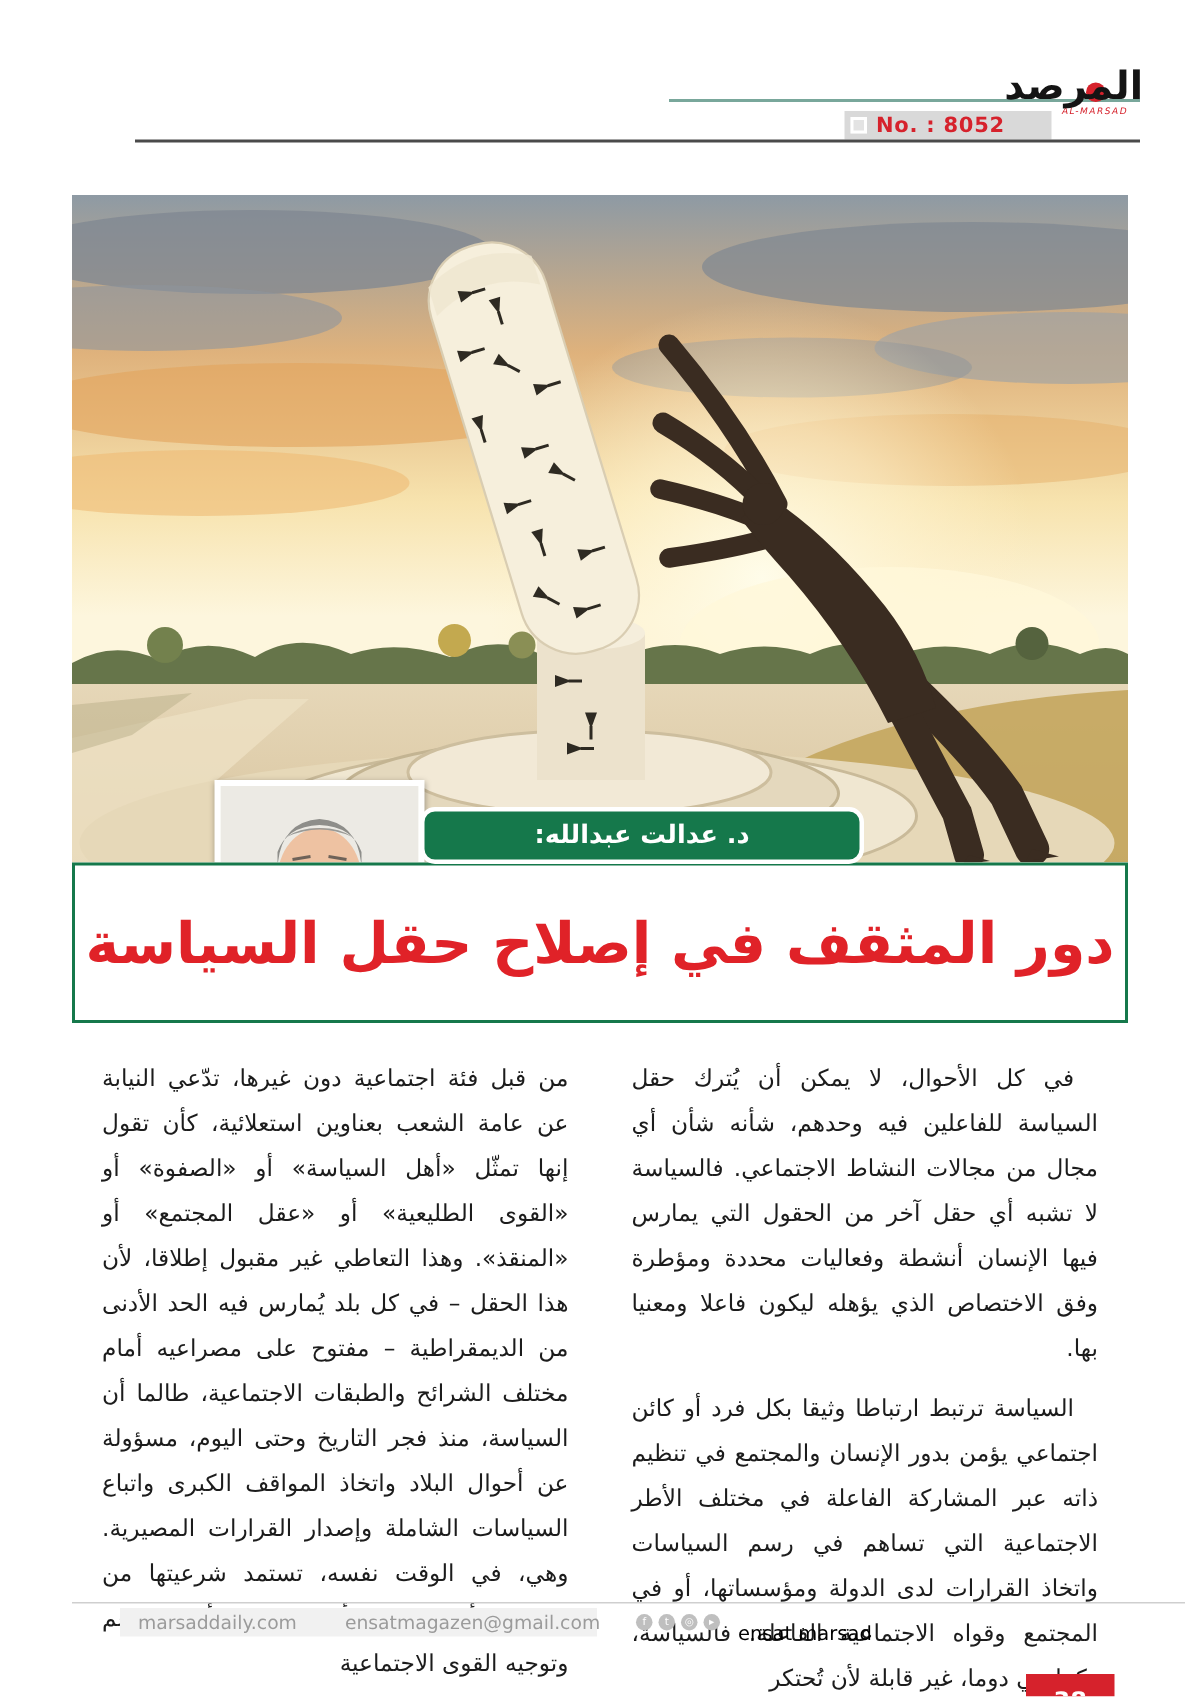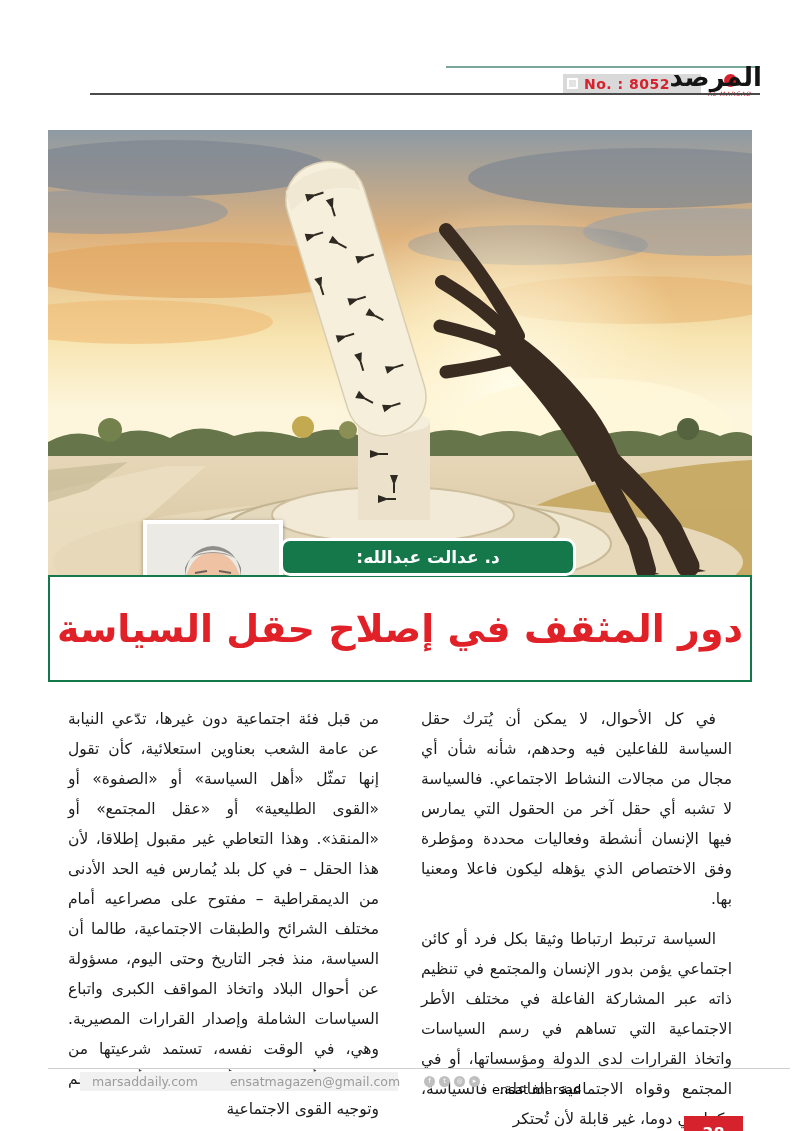--- a/index.html
+++ b/index.html
@@ -7,21 +7,21 @@
         font-family:"DejaVu Sans",sans-serif;overflow:hidden;}
 
   
   .teal-line{position:absolute;left:446px;top:66px;width:314px;height:2px;background:#79a79b;}
   .bar{position:absolute;top:74px;height:19px;background:#d9d9d9;display:flex;align-items:center;gap:6px;padding:0 4px;box-sizing:border-box;}
   .date-bar{left:90px;width:224px;}
   .issue-bar{left:563px;width:138px;}
   .sq{width:7px;height:7px;border:2px solid #ffffff;background:#e3e3e3;flex:0 0 auto;}
   .date-text{font-size:11px;font-weight:bold;color:#222;direction:rtl;white-space:nowrap;}
   .issue-text{font-size:14px;font-weight:bold;color:#d6222c;direction:ltr;white-space:nowrap;letter-spacing:.5px;}
-  .logo{position:absolute;left:698px;top:62px;width:64px;height:44px;}
+  .logo{position:absolute;left:698px;top:43px;width:64px;height:44px;}
   .logo-ar{position:relative;z-index:2;font-size:26px;font-weight:bold;color:#141414;line-height:30px;display:block;text-align:center;}
   .logo-dot{position:absolute;z-index:1;left:26px;top:12px;width:13px;height:13px;border-radius:50%;background:#d6222c;}
   .logo-en{display:block;text-align:center;font-size:6px;font-style:italic;color:#d6222c;letter-spacing:1px;margin-top:-2px;}
   .header-rule{position:absolute;left:90px;top:93px;width:670px;height:2px;background:#4a4a4a;}
 
   
   .photo{position:absolute;left:48px;top:130px;width:704px;height:445px;overflow:hidden;background:#e9d9b5;}
   .portrait{position:absolute;left:95px;top:390px;width:140px;height:170px;background:#ffffff;
             box-shadow:0 1px 4px rgba(0,0,0,.35);padding:4px;box-sizing:border-box;z-index:2;}
   .portrait svg{display:block;width:132px;height:162px;}

